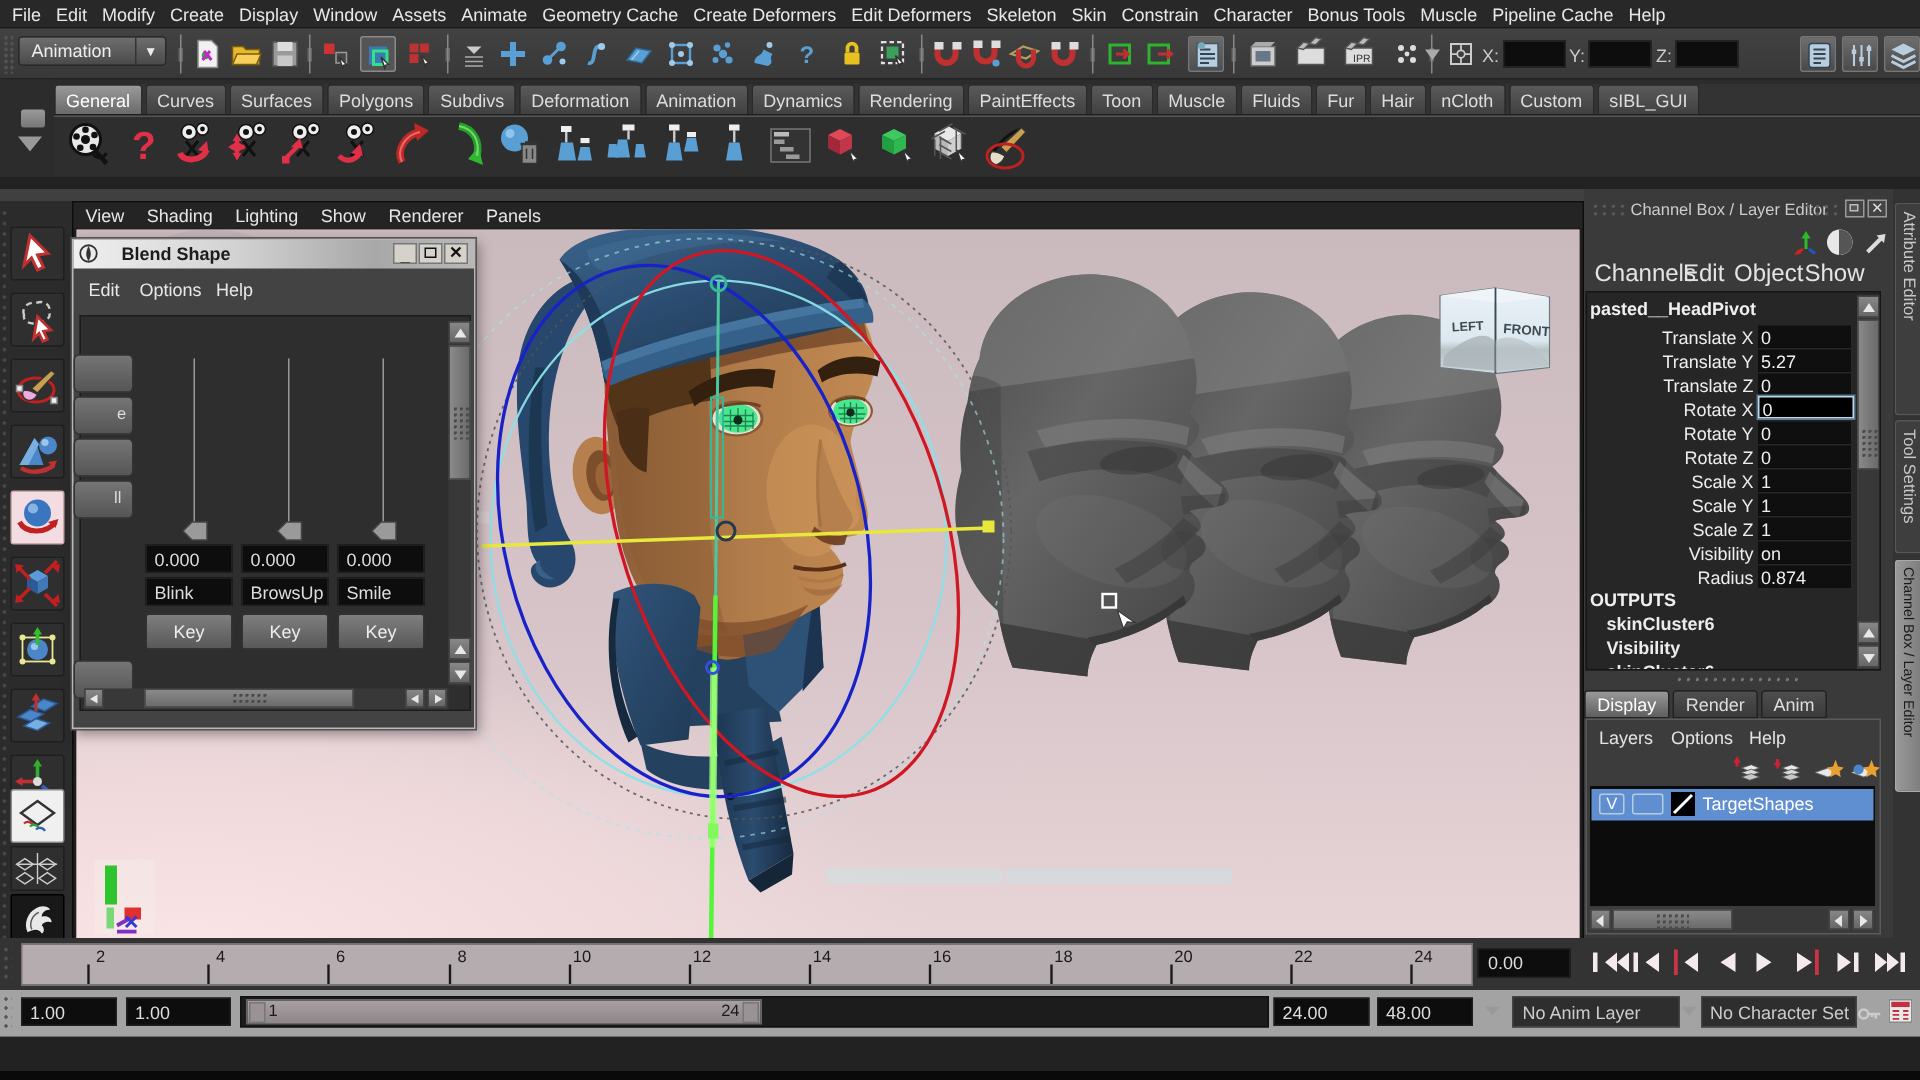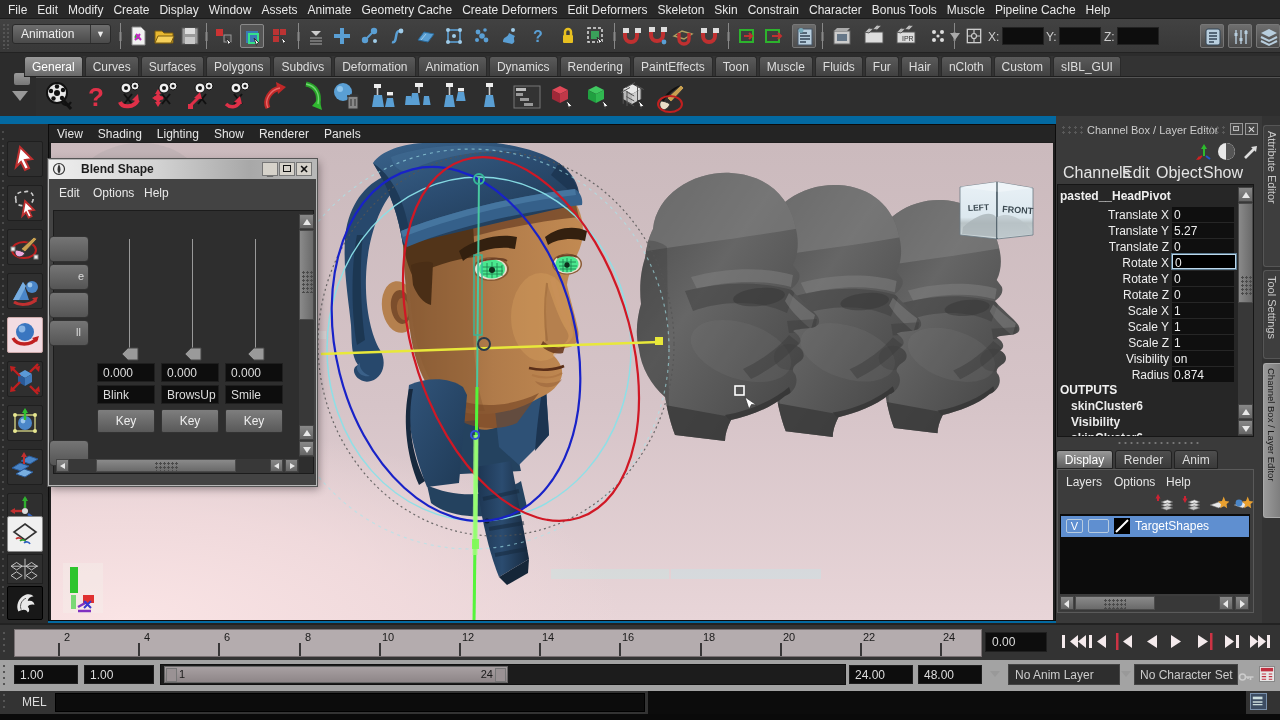--- a/index.html
+++ b/index.html
@@ -13,27 +13,27 @@
 .dd{height:20px;border-radius:3px;background:linear-gradient(#6e6e6e,#4a4a4a);border:1px solid #2a2a2a;color:#eee;font-size:12px;line-height:18px}
 .sep{width:5px;height:26px;top:4px;background:
   linear-gradient(#888,#888) 2px 0/1px 26px no-repeat,
   linear-gradient(#666,#666) 1px 9px/3px 9px no-repeat}
 .sbtn{width:24px;height:24px;top:5px;border-radius:2px}
 .sbtn svg{width:24px;height:24px}
 .xyz{color:#ccc;font-size:12px;top:11px}
 .xyzf{width:52px;height:18px;background:#0d0d0d;border:1px solid #222;top:8px}
 
 #shelf{left:0;top:53px;width:1280px;height:65px;background:#2c2c2c}
-#shelftabs{position:absolute;left:24px;top:3px;right:0;height:21px;background:#333;border-bottom:1px solid #1f1f1f}
+#shelftabs{position:absolute;left:36px;top:3px;right:0;height:21px;background:#333;border-bottom:1px solid #1f1f1f}
 .stab{display:inline-block;height:20px;margin-right:2px;padding:3px 7px 0;background:linear-gradient(#5a5a5a,#414141);color:#ddd;font-size:12px;border-radius:3px 3px 0 0;border:1px solid #2a2a2a;border-bottom:none}
 .stab.on{background:linear-gradient(#9a9a9a,#6a6a6a);color:#fff}
 #shelficons{position:absolute;left:36px;top:24px;right:0;height:40px;background:#2e2e2e;border-top:1px solid #555}
 .sicon{position:absolute;top:2px;width:34px;height:34px}
 
-#main{left:0;top:116px;width:1070px;height:507px;background:#0369a1}
+#main{left:0;top:126px;width:1070px;height:507px;background:#404040}
 #toolbox{position:absolute;left:0;top:8px;width:48px;height:499px;background:#2b2b2b}
 .tbtn{position:absolute;left:7px;width:36px;height:36px;background:#2f2f2f;border:1px solid #1f1f1f;border-radius:2px}
 .tbtn svg{width:34px;height:34px}
 #viewport{position:absolute;left:48px;top:8px;width:1008px;height:497px;background:#1f1f1f;border:1px solid #0c0c0c}
 #vpmenu{position:absolute;left:0;top:0;width:100%;height:17px;background:#242424;color:#e6e6e6;font-size:12px}
 #vpmenu span{display:inline-block;padding:2px 7px 0 8px}
 #vpscene{position:absolute;left:2px;top:18px;width:1002px;height:477px;background:linear-gradient(#c9b8bb,#ddc9cd 70%,#f3dee1)}
 
 #rightpanel{position:absolute;left:1056px;top:0;width:224px;height:507px;background:#3a3a3a}
 
@@ -1028,25 +1028,15 @@
   <div class="abs" style="left:1134px;top:4px;width:104px;height:21px;background:#2e2e2e;border:1px solid #444;color:#ccc;font-size:12px;padding:3px 0 0 5px;white-space:nowrap;overflow:hidden">No Character Set</div>
   <div class="abs" style="left:1238px;top:9px;width:18px;height:12px"><svg viewBox="0 0 18 12" style="width:18px;height:12px">
           <circle cx="4.5" cy="6" r="3" fill="none" stroke="#ccc" stroke-width="1.6"></circle>
           <path d="M7.5 6h8m-3 0v3m-2.5-3v2" stroke="#ccc" stroke-width="1.6"></path>
         </svg></div>
   <div class="abs" style="left:1259px;top:6px;width:16px;height:16px;background:#e8e8e8;border:1px solid #888"><svg viewBox="0 0 16 16" style="width:14px;height:14px">
           <rect x="1" y="1" width="14" height="4" fill="#c03040"></rect>
           <path d="M2 8h5m-5 3h5m-5 3h5m3-6h4m-4 3h4m-4 3h4" stroke="#c03040" stroke-width="1.4"></path>
         </svg></div>
 </div>
-<div id="cmdline" class="abs">
-  <div class="abs" style="left:2px;top:2px;width:6px;height:18px;background-image:radial-gradient(circle at 2px 2px,#555 1px,transparent 1.3px);background-size:5px 6px"></div>
-  <div class="abs" style="left:22px;top:4px;color:#ddd;font-size:12px">MEL</div>
-  <div class="abs" style="left:55px;top:2px;width:590px;height:19px;background:#0c0c0c;border:1px solid #000"></div>
-  <div class="abs" style="left:648px;top:0px;width:598px;height:23px;background:#0c0c0c"></div>
-  <div class="abs" style="left:1250px;top:2px;width:17px;height:17px;background:#3c4c62;border:1px solid #7a90aa"><svg viewBox="0 0 17 17" style="width:15px;height:15px">
-          <rect x="2" y="3" width="11" height="3" fill="#cdd"></rect>
-          <path d="M2 9h11m-11 3h11" stroke="#cdd" stroke-width="1.6"></path>
-        </svg></div>
+<div id="bottomstrip" class="abs"></div>
+
 </div>
-<div id="bottomstrip" class="abs"></div>
-
-</div>
 
 </body></html>

